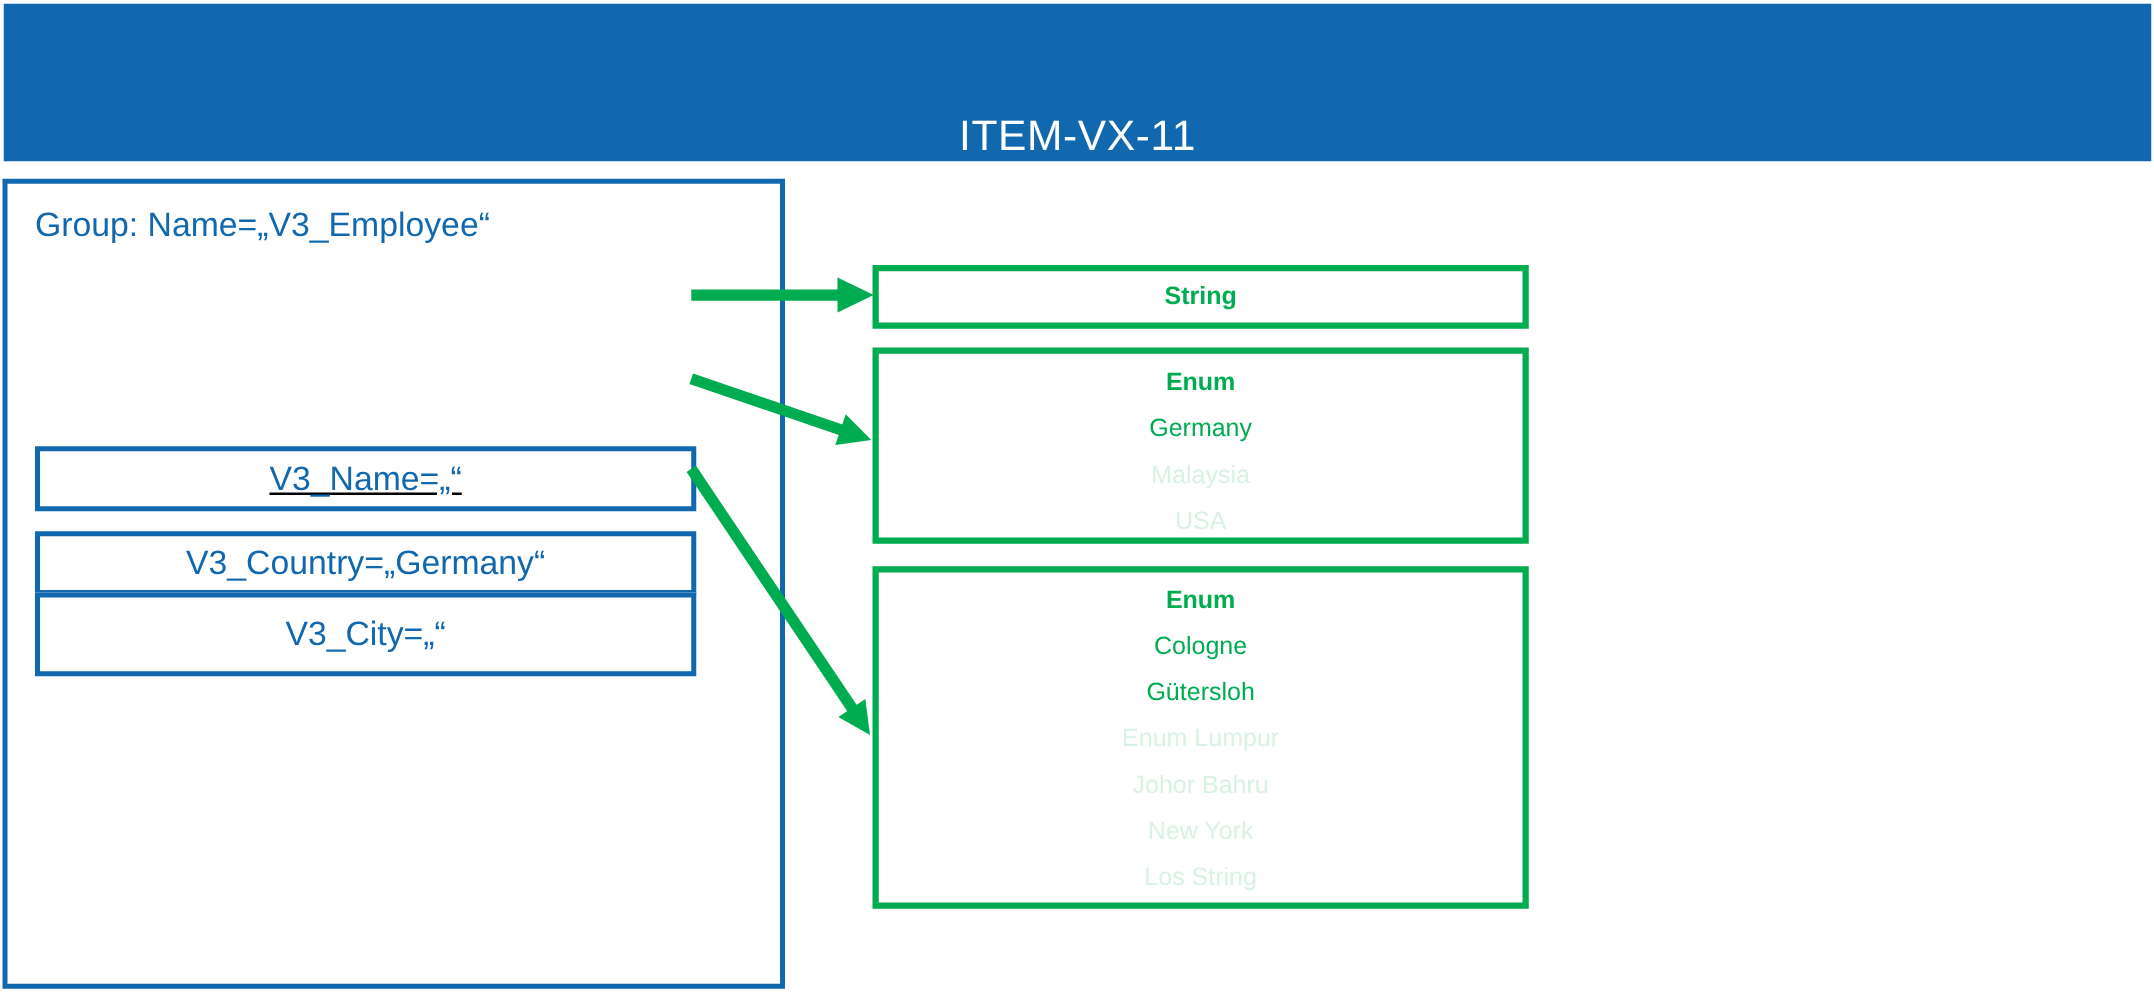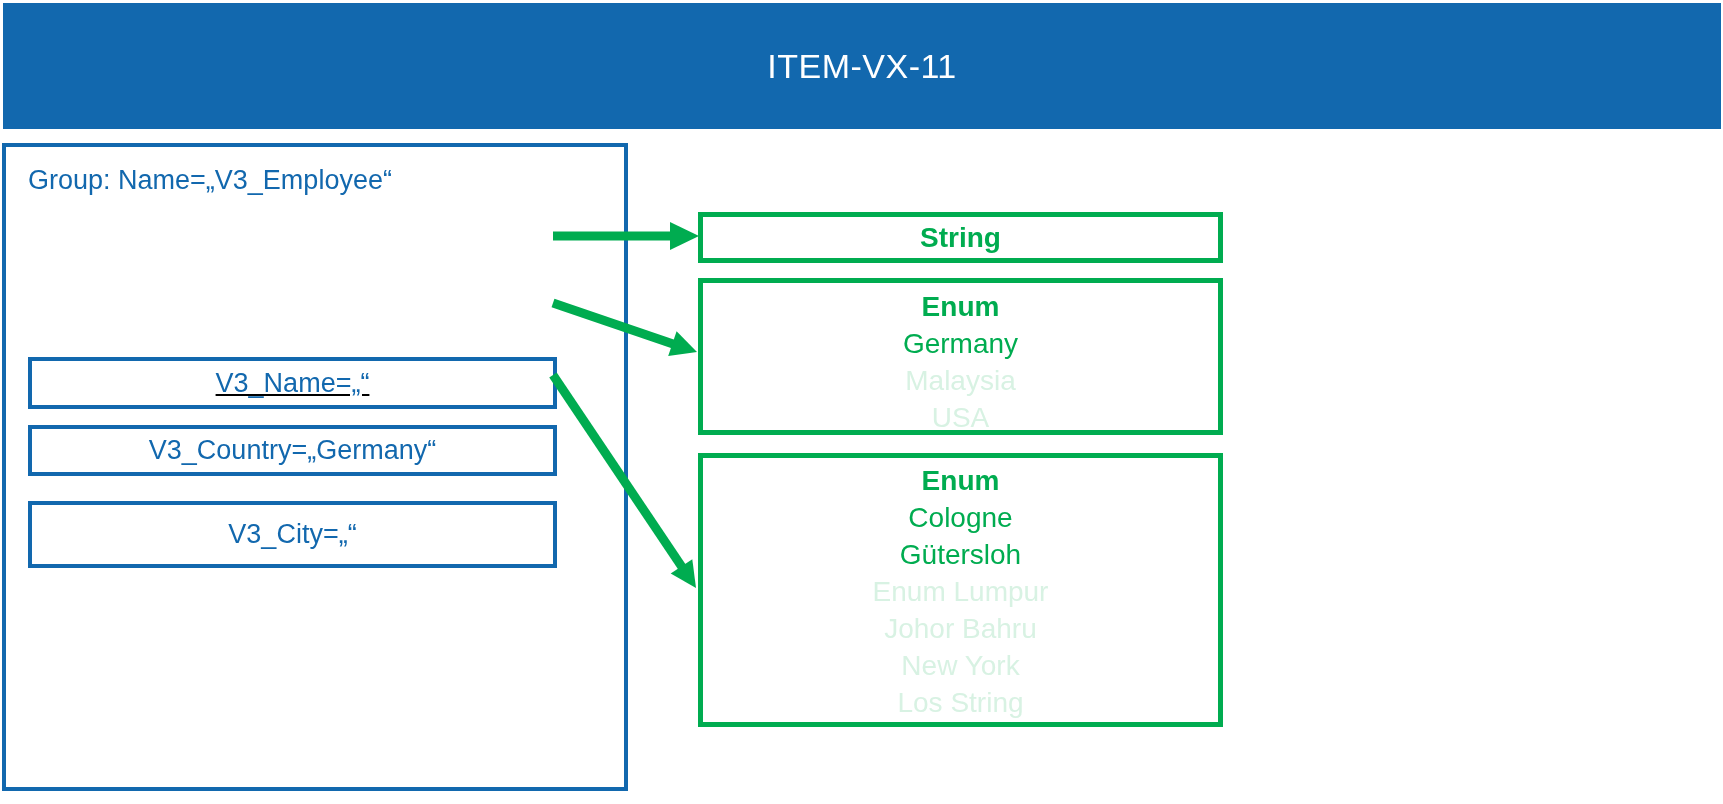--- a/index.html
+++ b/index.html
@@ -18,21 +18,21 @@
   .canvas {
     position: absolute; left: 0; top: 0;
     width: 1723px; height: 804px; background: var(--white);
   }
 
   
   .header-bar {
     position: absolute; left: 3px; top: 3px;
     width: 1718px; height: 126px;
     background: var(--blue);
-    display: flex; align-items: center; justify-content: center;
+    display: flex; align-items: flex-end; justify-content: center;
   }
   .header-title {
     color: var(--white);
     font-size: 34px;
     letter-spacing: 0.5px;
   }
 
   
   .group-box {
     position: absolute; left: 2px; top: 143px;
@@ -50,41 +50,41 @@
     left: 22px; width: 529px; height: 52px;
     border: 4px solid var(--blue);
     background: var(--white);
     display: flex; align-items: center; justify-content: center;
   }
   .field-box .field-label {
     color: var(--blue); font-size: 27px; white-space: nowrap;
   }
   .field-name    { top: 210px; text-decoration: underline; }
   .field-country { top: 278px; height: 51px; }
-  .field-city    { top: 354px; height: 67px; }
+  .field-city    { top: 327px; height: 67px; }
 
   
   .type-box {
     position: absolute; left: 698px; width: 525px;
     border: 5px solid var(--green);
     background: var(--white);
     text-align: center;
   }
   .type-title {
-    color: var(--green); font-weight: bold; font-size: 28px;
+    color: var(--green); font-weight: bold; font-size: 20px;
     line-height: 37px;
   }
   .string-box {
     top: 212px; height: 51px;
     display: flex; align-items: center; justify-content: center;
   }
   .enum-countries { top: 278px; height: 157px; padding-top: 5px; }
   .enum-cities    { top: 453px; height: 274px; padding-top: 4px; }
   .enum-option {
-    color: var(--green); font-size: 28px; line-height: 37px;
+    color: var(--green); font-size: 20px; line-height: 37px;
     white-space: nowrap;
   }
   .enum-option.faded { color: var(--green-faded); }
 
   
   svg.arrows {
     position: absolute; left: 0; top: 0;
     width: 1723px; height: 804px;
     pointer-events: none;
   }

